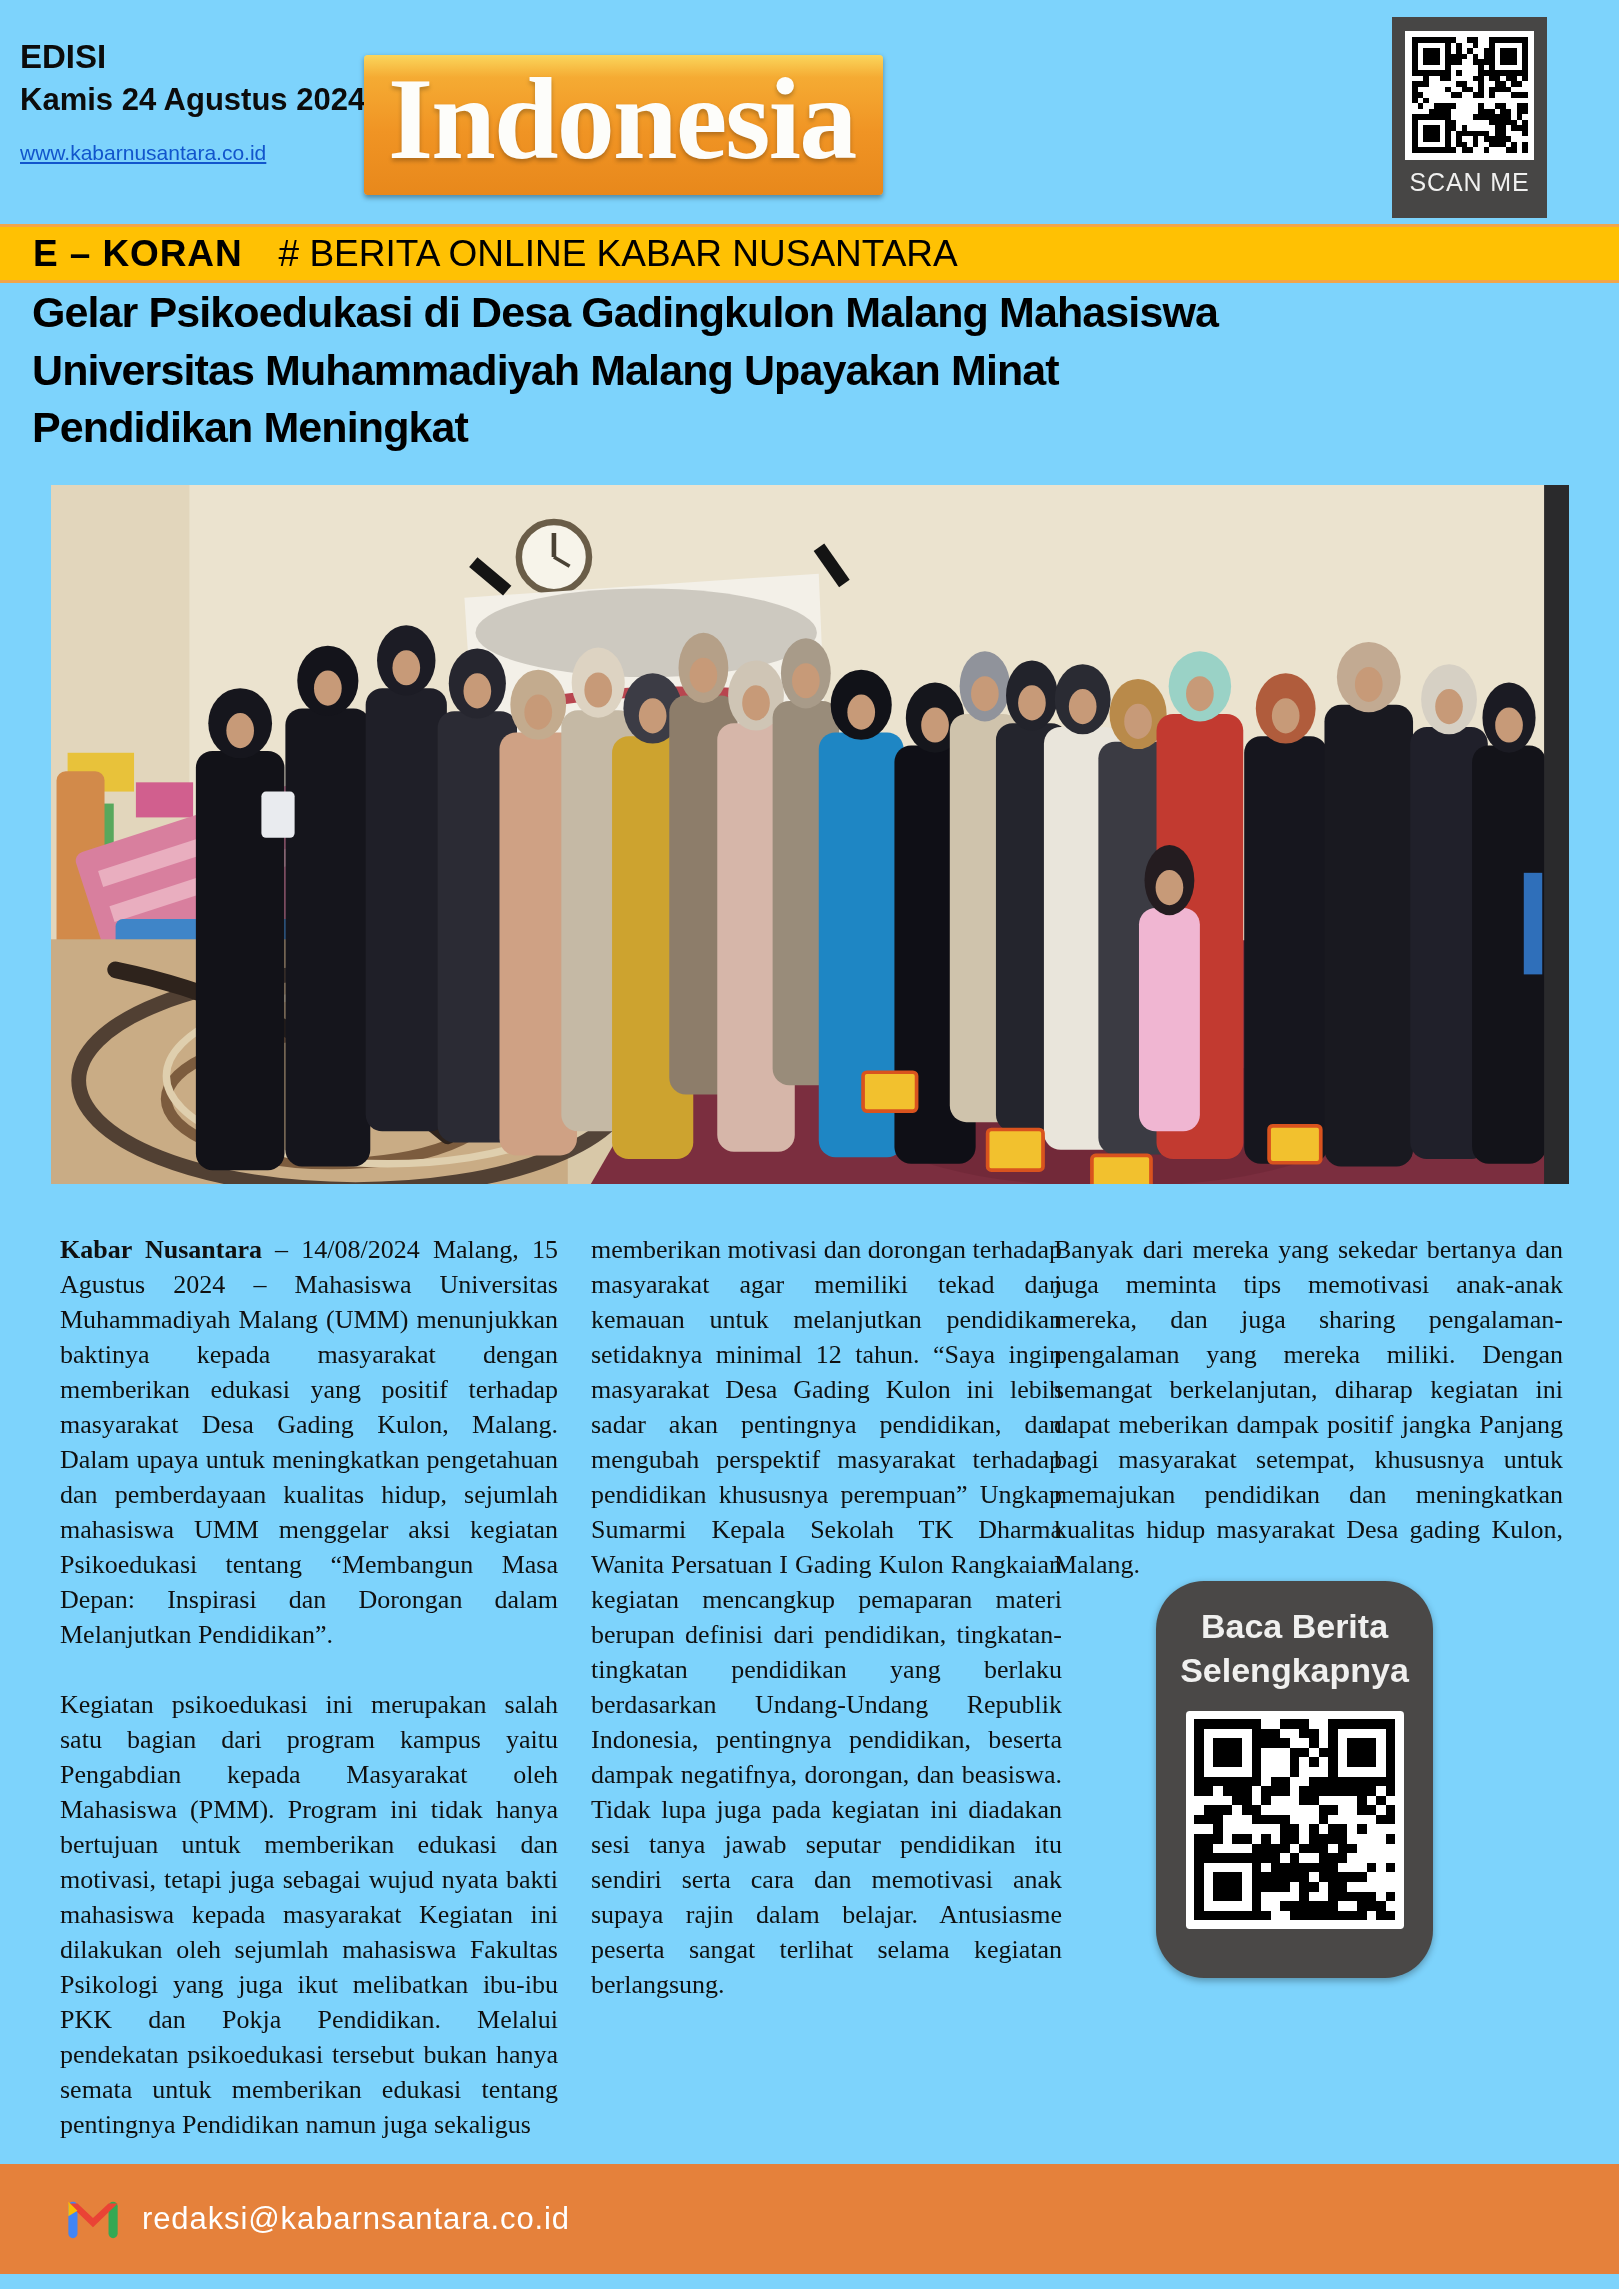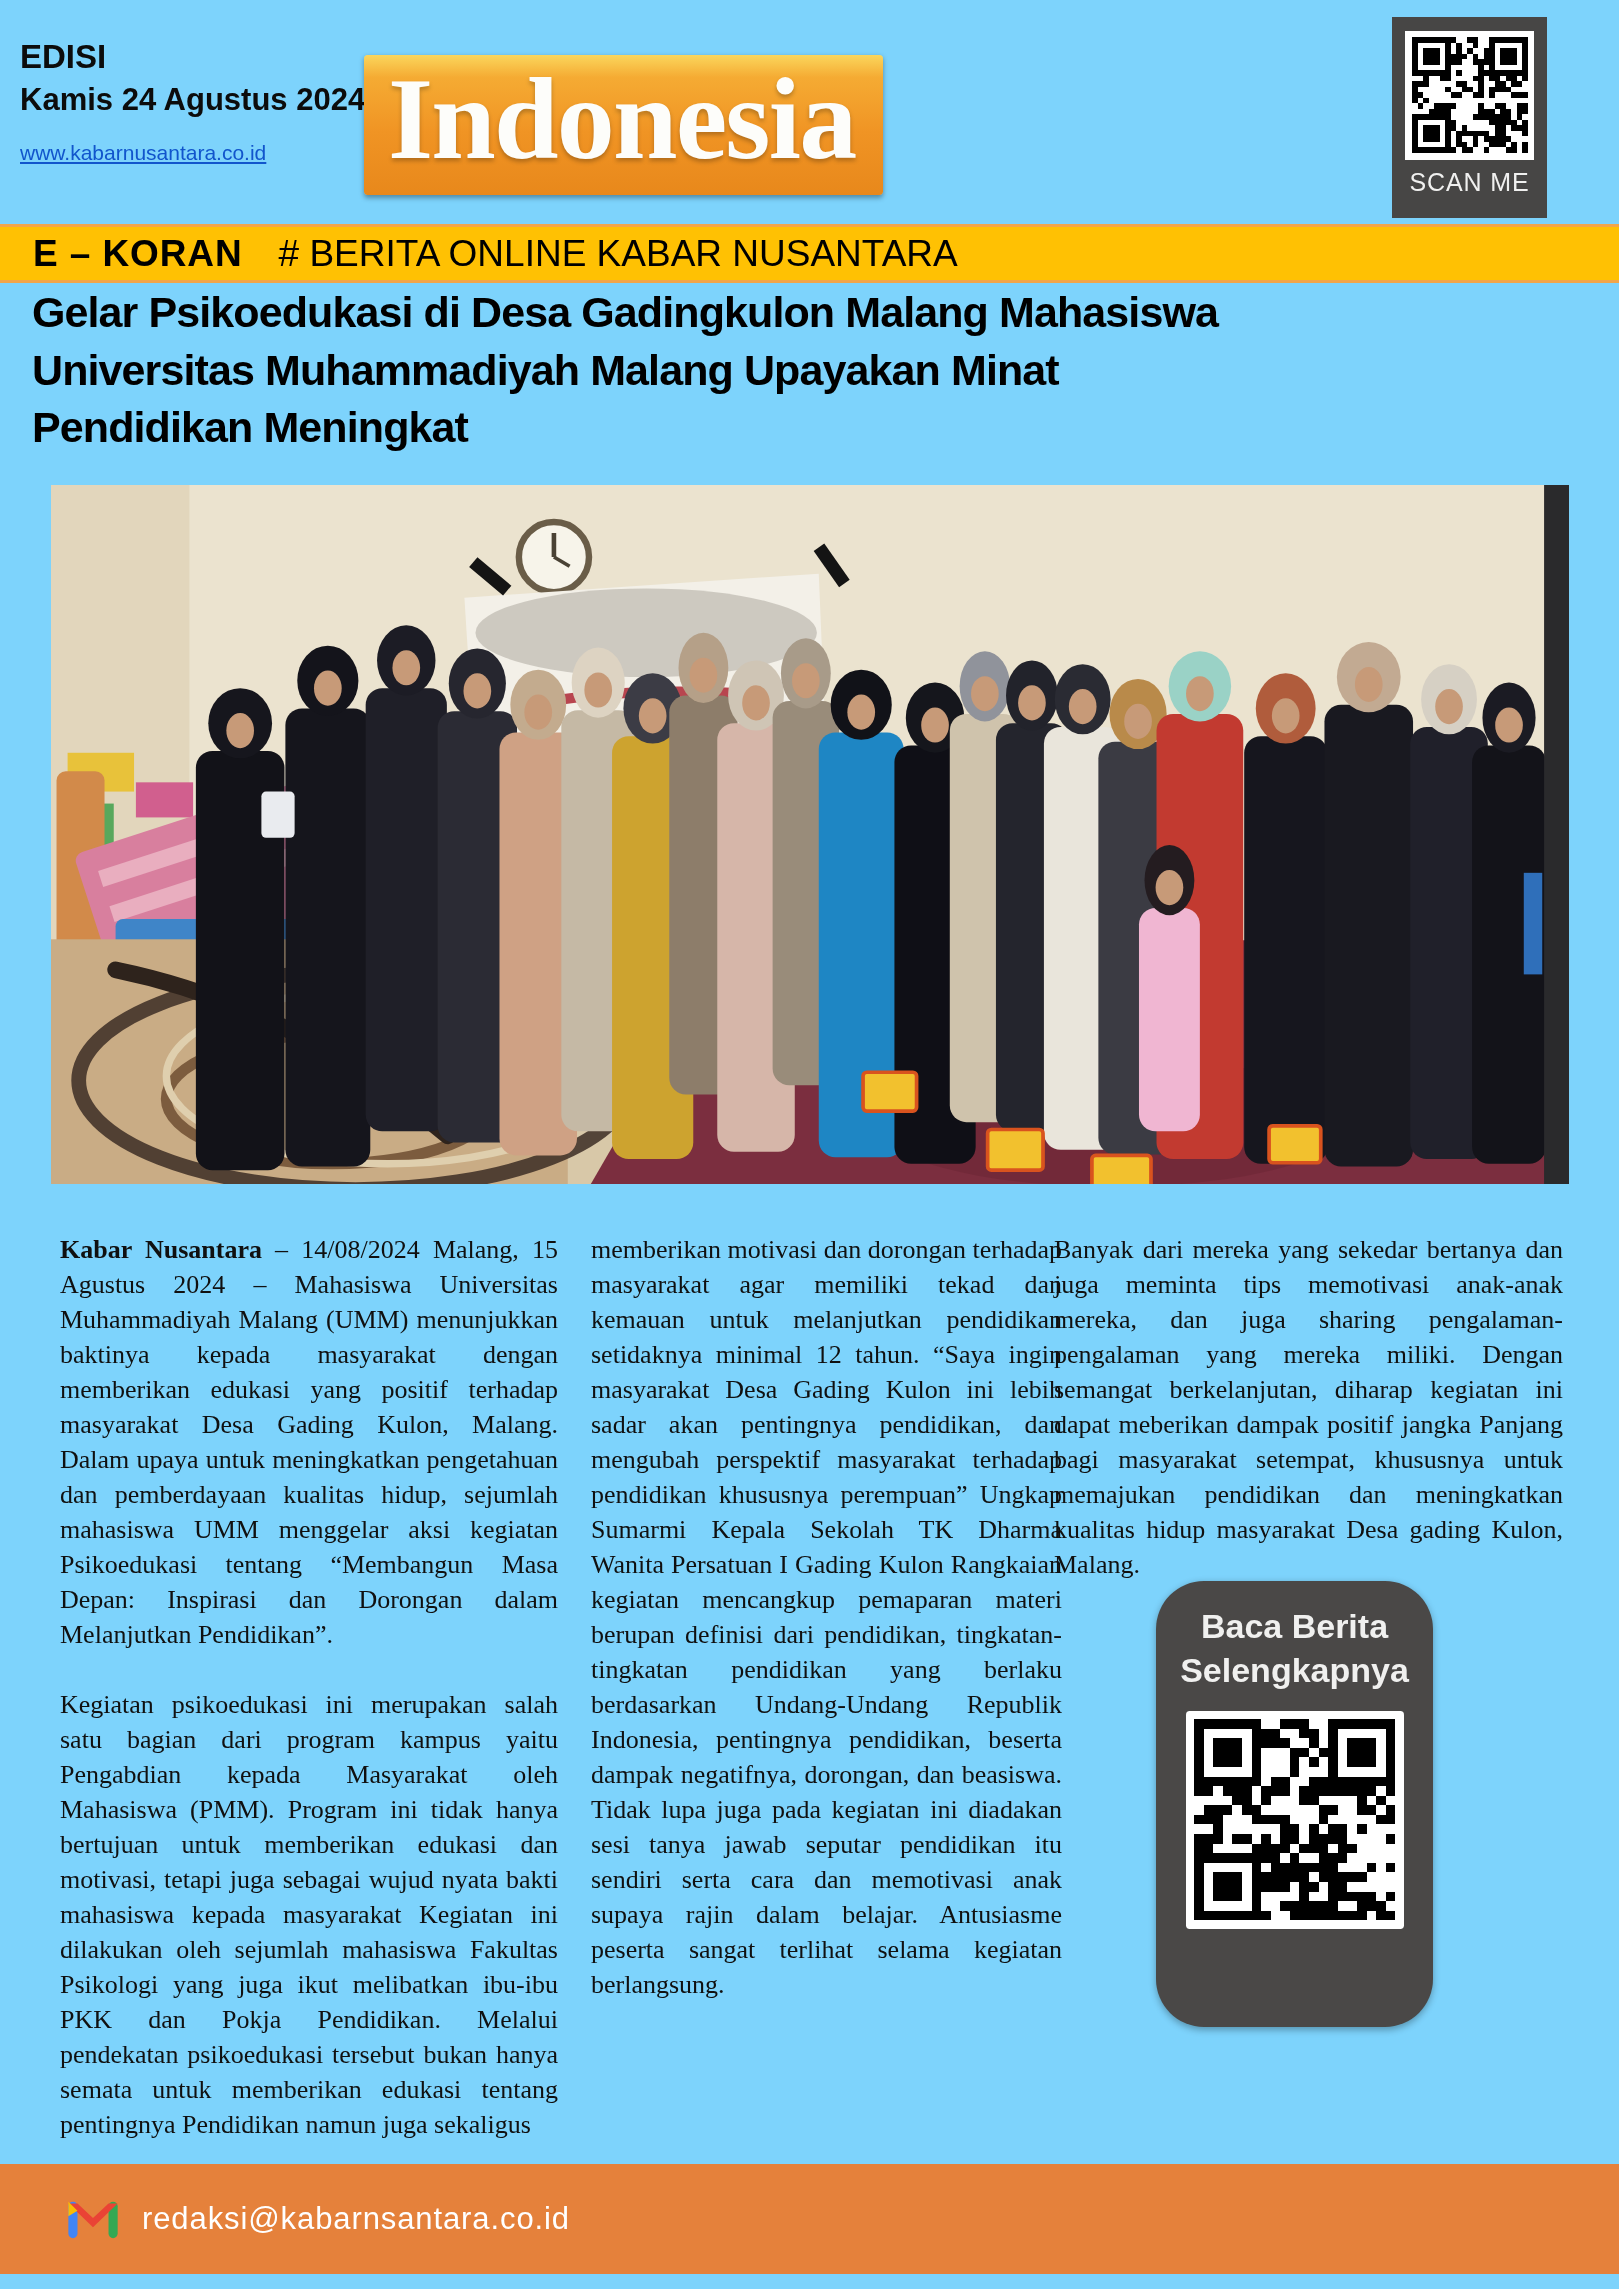--- a/index.html
+++ b/index.html
@@ -44,21 +44,21 @@
 
   
   .col{position:absolute;top:1232px;font-family:"Liberation Serif","DejaVu Serif",serif;
        font-size:26px;line-height:35px;text-align:justify;color:#101010;}
   .col p{margin:0 0 35px 0;}
   .col1{left:60px;width:498px;}
   .col2{left:591px;width:471px;}
   .col3{left:1054px;width:509px;}
 
   
-  .cta{position:absolute;left:1156px;top:1581px;width:277px;height:446px;background:#4a4847;
+  .cta{position:absolute;left:1156px;top:1581px;width:277px;height:397px;background:#4a4847;
        border-radius:48px;text-align:center;box-sizing:border-box;padding-top:24px;
        box-shadow:0 2.8px 7.4px rgba(0,0,0,.3);}
   .cta-title{color:#f0f0ef;font-size:34px;font-weight:bold;line-height:1.28;
              white-space:pre-line;}
   .cta-qr{background:#fff;width:218px;height:218px;margin:18.5px auto 0;padding:8.3px;
           box-sizing:border-box;border-radius:3.7px;}
   .cta-qr svg{width:100%;height:100%;display:block;shape-rendering:crispEdges;}
 
   
   .footer{position:absolute;left:0;top:2164px;width:100%;height:110px;background:#e5813b;

